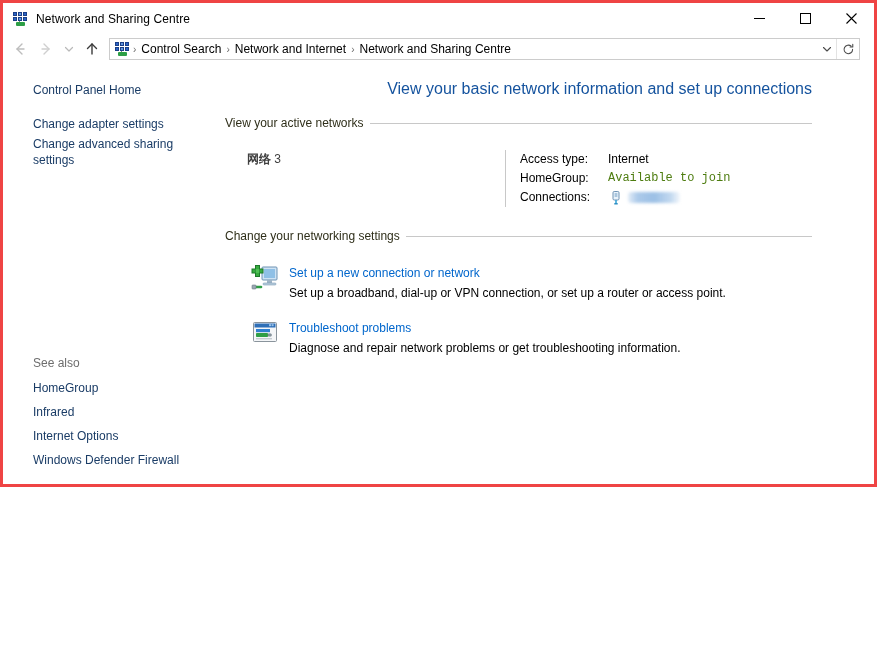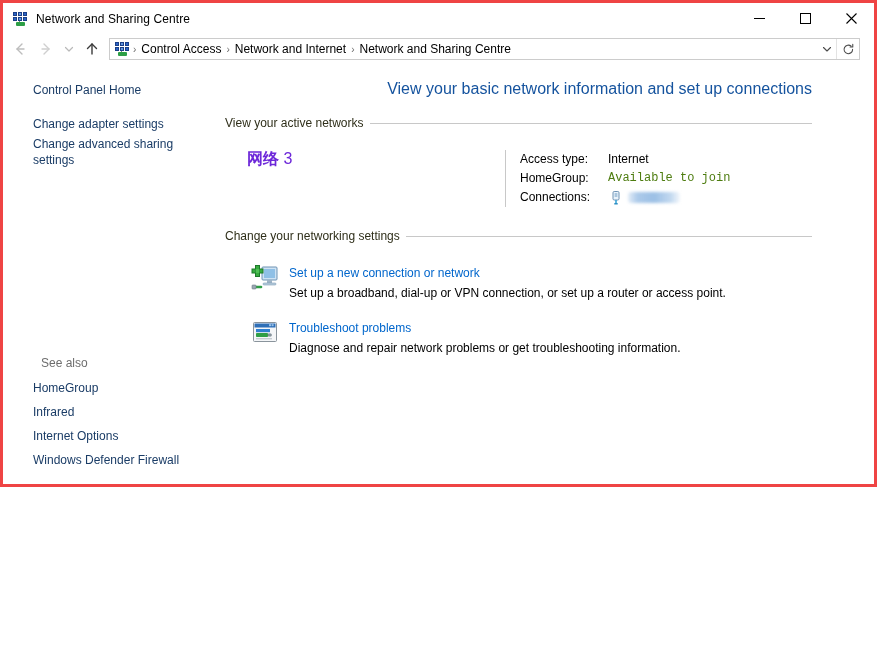--- a/index.html
+++ b/index.html
@@ -215,21 +215,20 @@
   .see-also {
     position: absolute;
     left: 0;
     bottom: 12px;
     width: 222px;
   }
   .see-also-title {
     color: #6d6d6d;
     font-size: 12px;
     padding: 2px 10px 6px 30px;
-    margin-left: 8px;
   }
   .see-also .nav-link { padding-top: 4px; padding-bottom: 4px; }
 
   
   .rightpane {
     flex: 1 1 auto;
     padding: 14px 62px 0 0;
     box-sizing: border-box;
     min-width: 0;
   }
@@ -265,24 +264,24 @@
     min-height: 62px;
     box-sizing: border-box;
   }
   .net-left {
     width: 280px;
     flex: 0 0 280px;
     padding-left: 22px;
     box-sizing: border-box;
   }
   .net-name {
-    font-size: 16px;
+    font-size: 12px;
     font-weight: bold;
     line-height: 18px;
-    color: #6d28d9;
+    color: #404040;
   }
   .net-name .num { font-weight: normal; }
   .net-type {
     font-size: 12px;
     line-height: 18px;
     color: #000;
   }
   .net-divider {
     width: 1px;
     background: #c8c8c8;
@@ -451,21 +450,21 @@
           <i class="sq" style="left:1px;  top:6px;"></i>
           <i class="sq lt" style="left:6px; top:6px;"></i>
           <i class="sq" style="left:11px; top:6px;"></i>
           <i class="stem" style="left:7px; top:10px;"></i>
           <i class="base" style="left:4px; top:11px;"></i>
         </span>
       </div>
 
       <div class="crumbs">
         <span class="crumb-sep">›</span>
-        <span class="crumb">Control Access</span>
+        <span class="crumb">Control Search</span>
         <span class="crumb-sep">›</span>
         <span class="crumb">Network and Internet</span>
         <span class="crumb-sep">›</span>
         <span class="crumb">Network and Sharing Centre</span>
       </div>
 
       <div class="addr-drop">
         <svg width="12" height="12" viewBox="0 0 12 12" aria-hidden="true">
           <path d="M2.5 4.5 L6 8 L9.5 4.5" stroke="#4a4a4a" stroke-width="1.1" fill="none" stroke-linecap="round" stroke-linejoin="round"></path>
         </svg>

